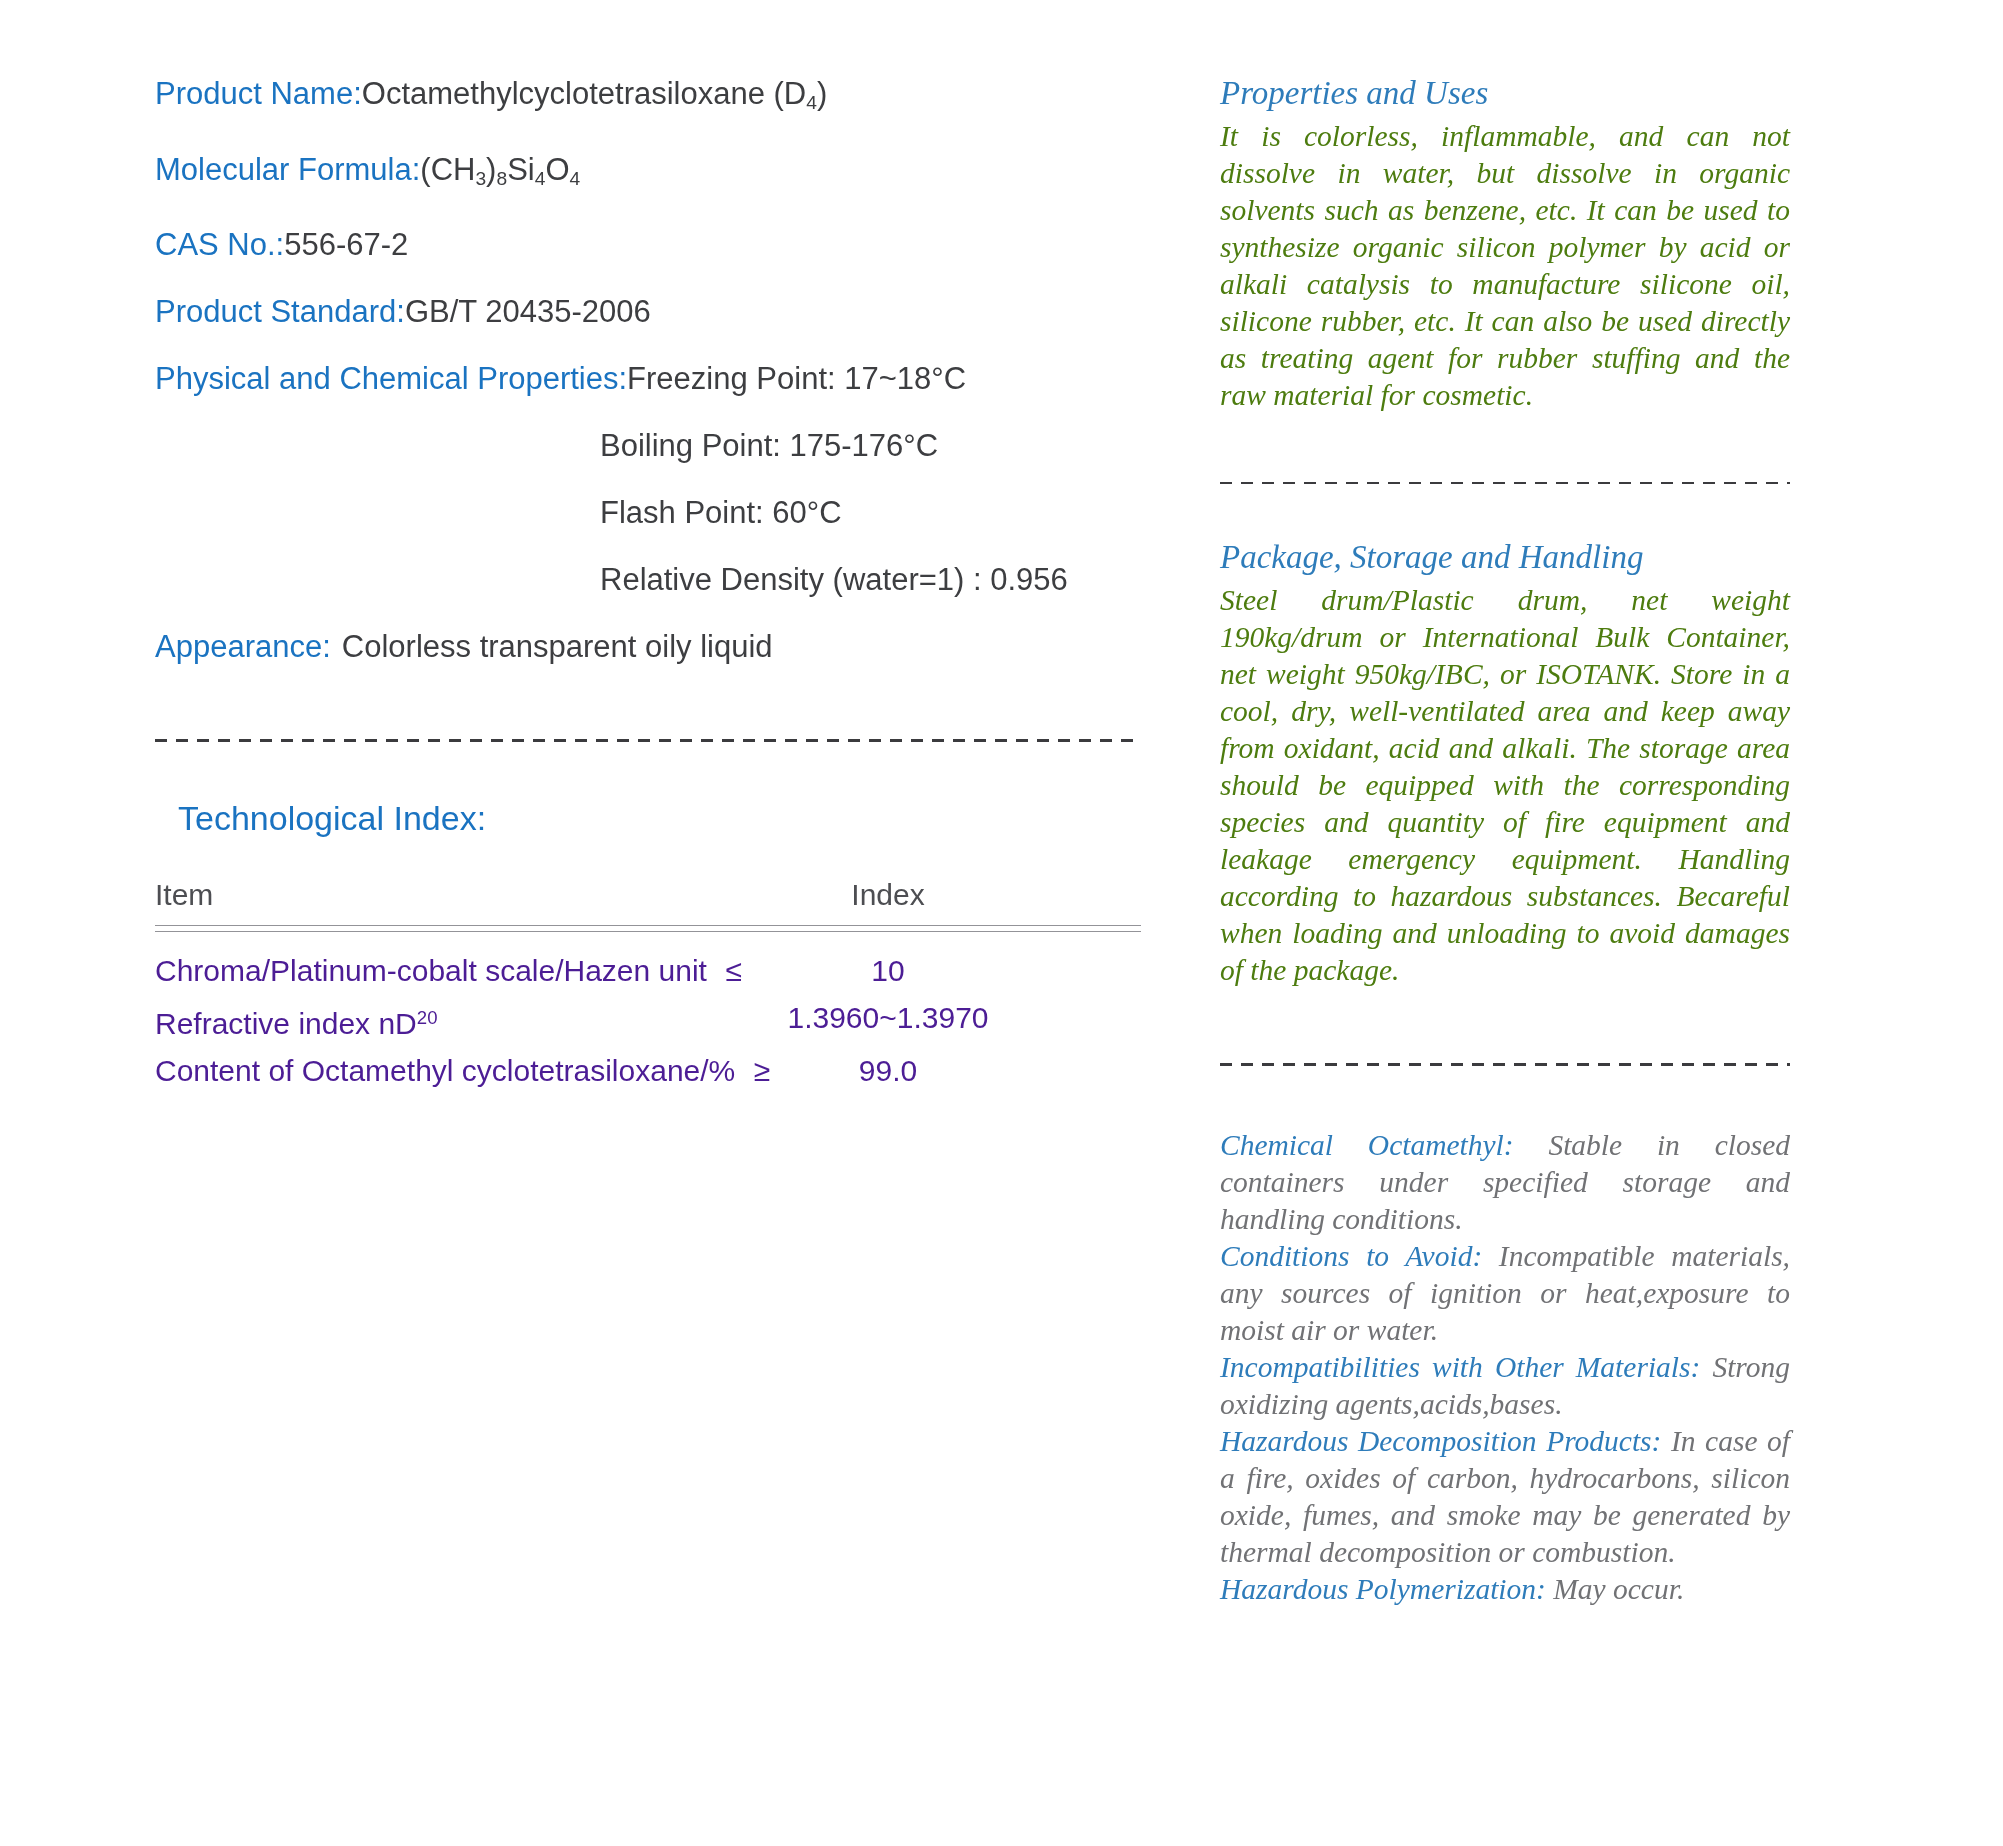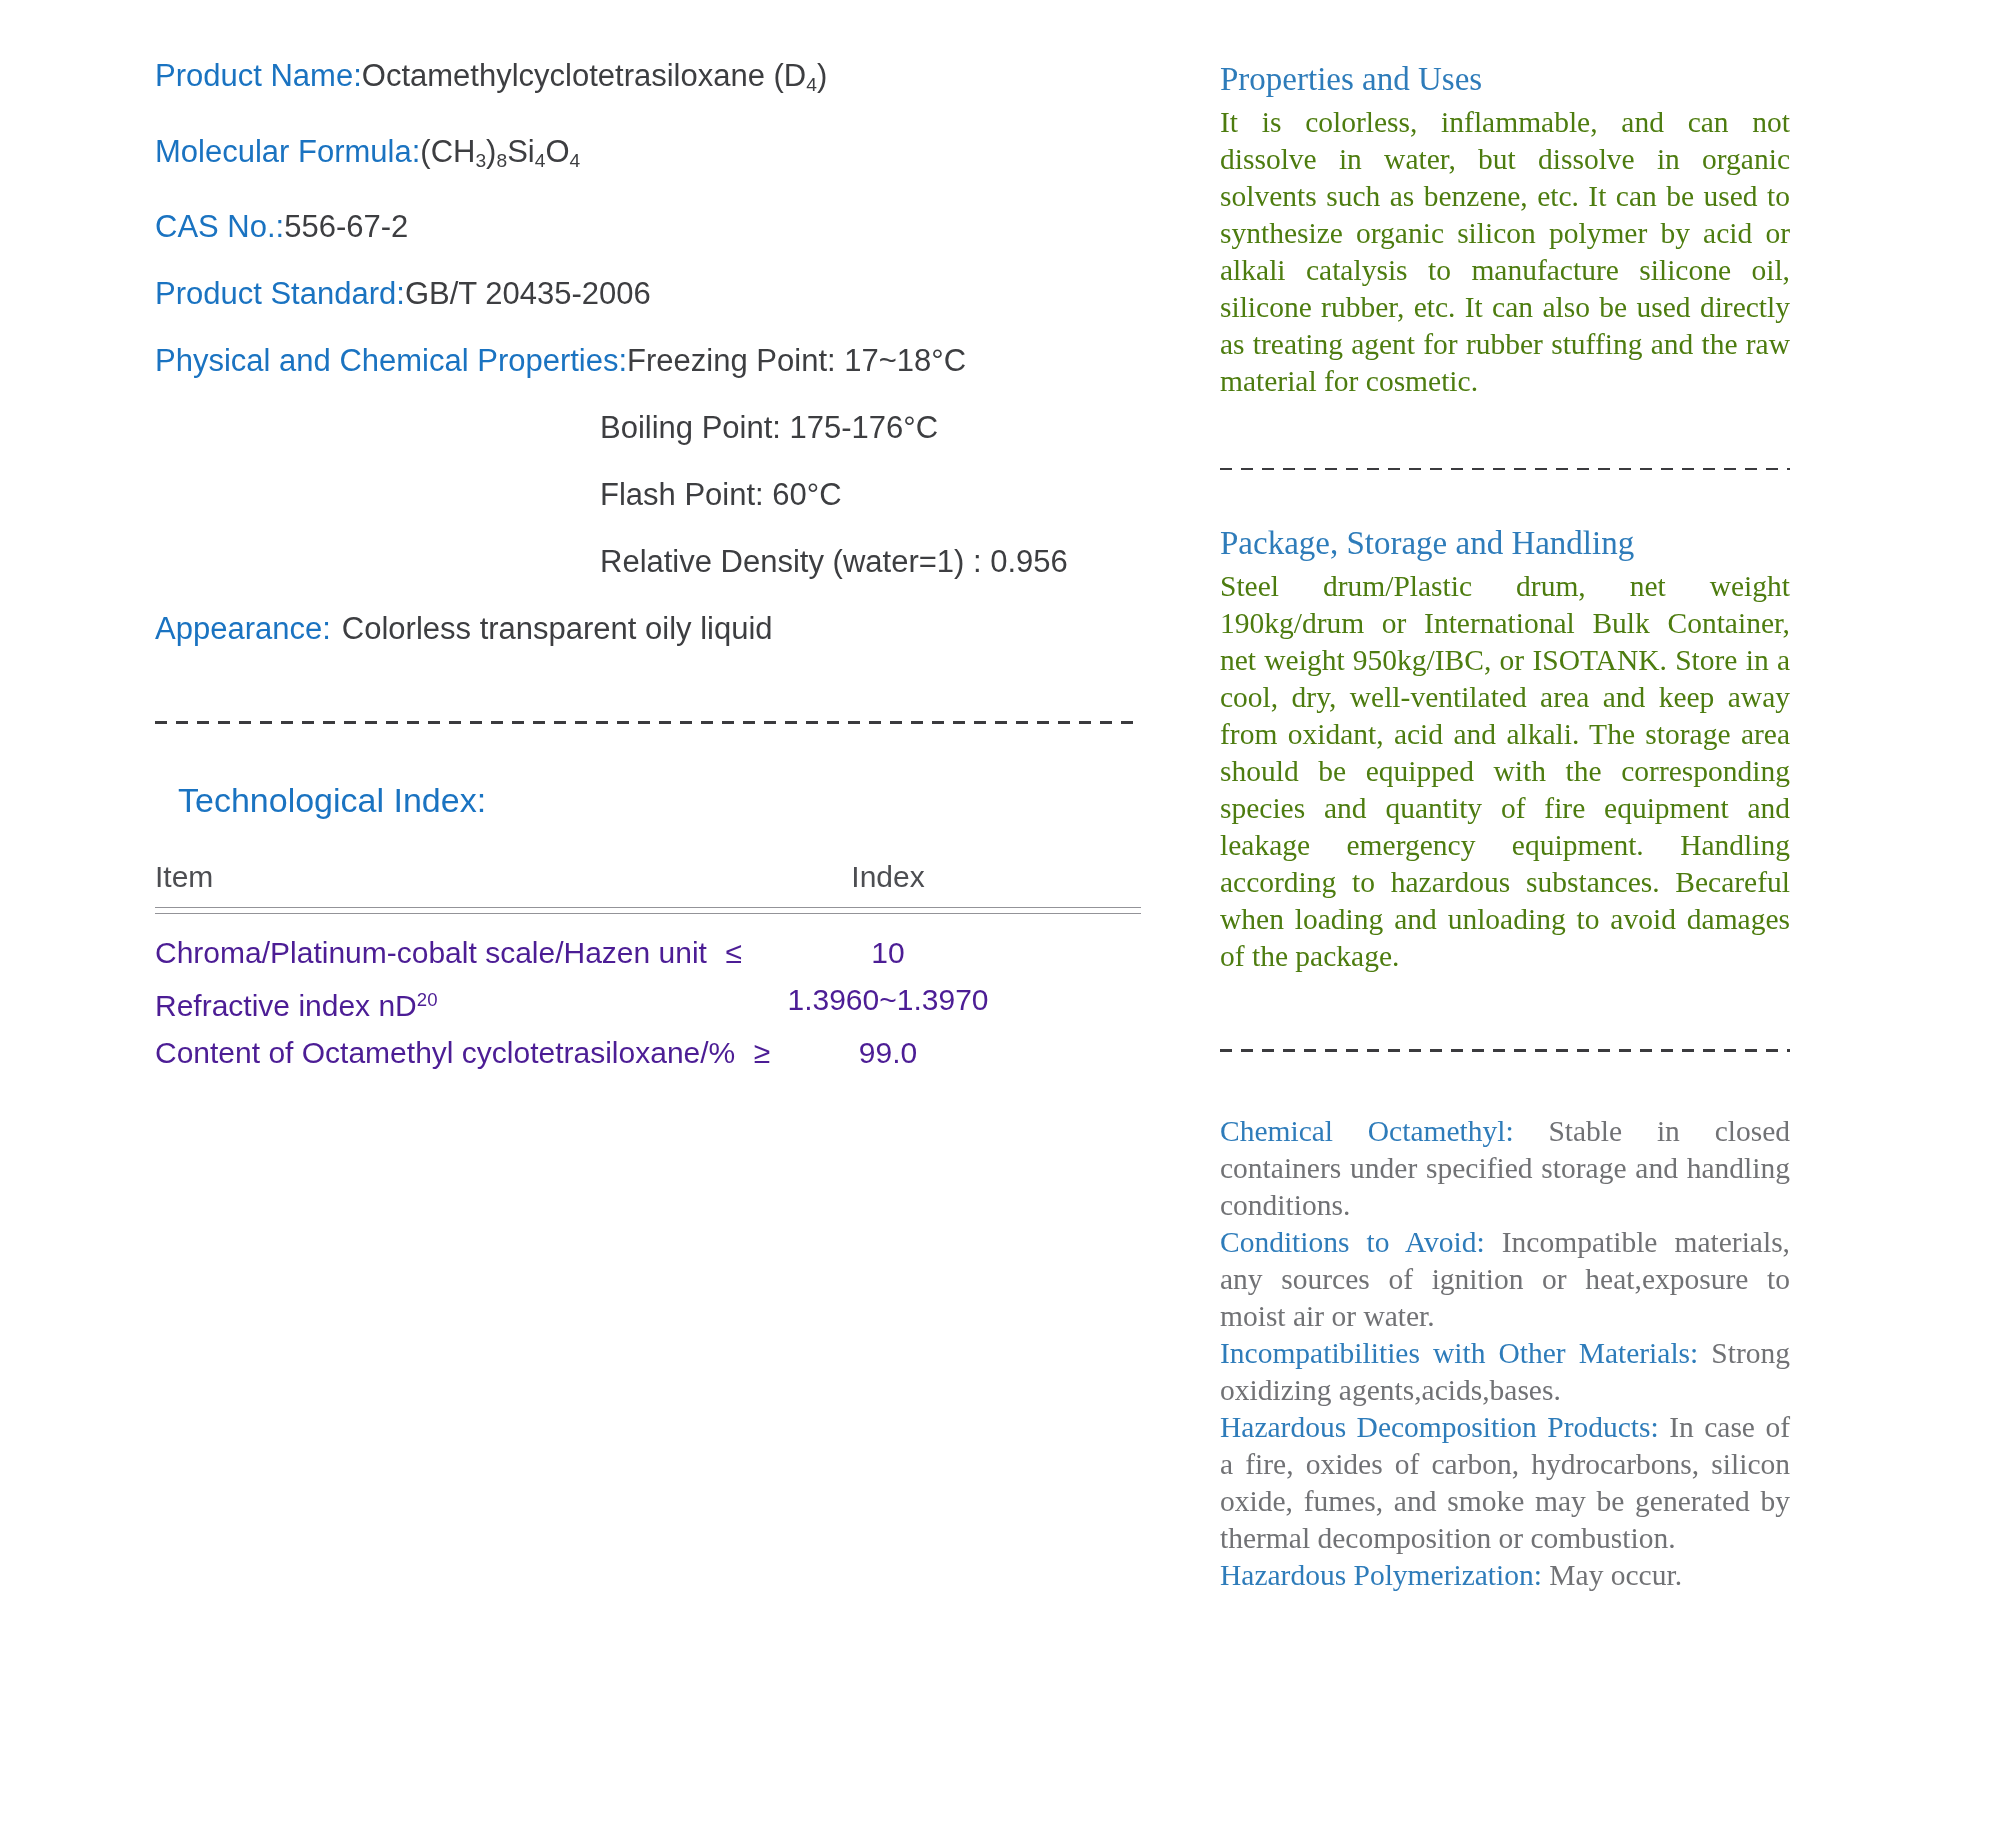--- a/index.html
+++ b/index.html
@@ -7,21 +7,21 @@
     position:relative;
     width:2004px;
     height:1847px;
     background:#ffffff;
     overflow:hidden;
     font-family:"Liberation Sans", sans-serif;
   }
   
   .left-col{
     position:absolute;
-    left:155px; top:42px;
+    left:155px; top:60px;
     width:986px;
   }
   .l-row{
     font-size:31px;
     line-height:67px;
     white-space:nowrap;
     color:#3d3e41;
   }
   .l-label{color:#1a73c1;}
   .l-value{color:#3d3e41;}
@@ -65,23 +65,24 @@
     position:relative;
     font-size:30px;
     line-height:47px;
     color:#4c1d95;
     white-space:nowrap;
   }
   .cmp{margin-left:18.5px;}
   
   .right-col{
     position:absolute;
-    left:1220px; top:58px;
+    left:1220px; top:72px;
     width:570px;
     font-family:"Liberation Serif", serif;
+    font-style:italic;
   }
   .r-heading{
     font-size:33px;
     line-height:42px;
     color:#2e7cba;
     font-weight:normal;
     margin:0;
   }
   .r-body{
     font-size:29.5px;

